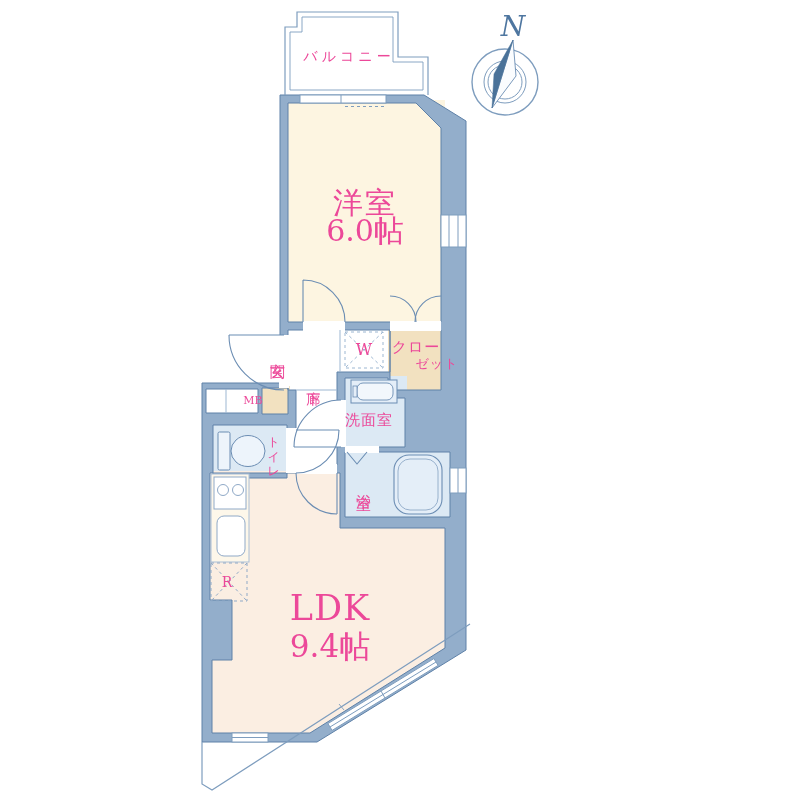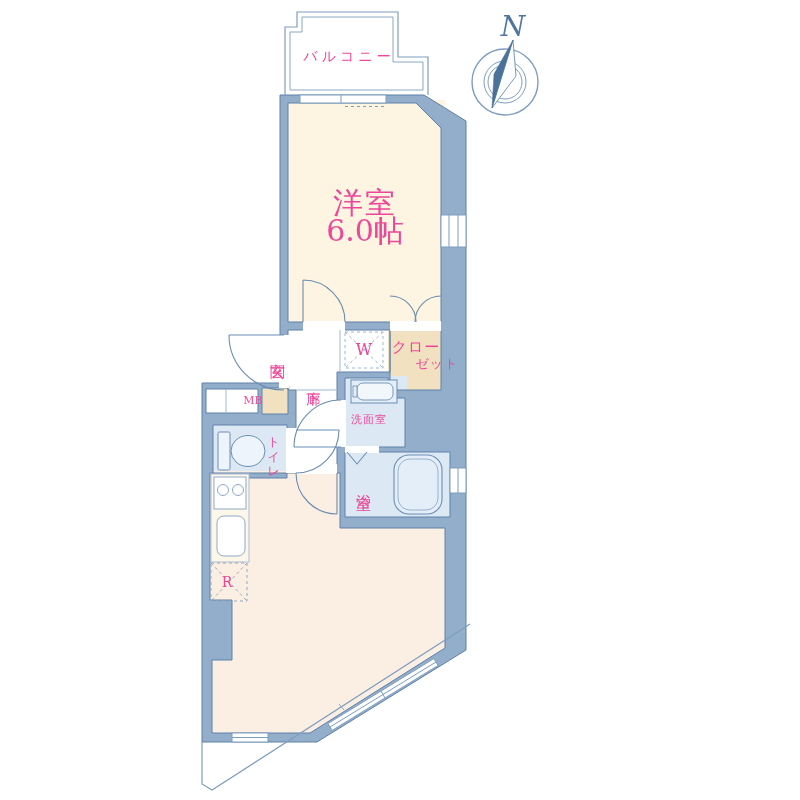--- a/index.html
+++ b/index.html
@@ -137,22 +137,24 @@
 <div class="lbl" style="left:364px;top:350px;font-size:16px;">W</div>
 
 <div class="lbl vert" style="left:277px;top:353px;font-size:15px;">玄関</div>
 
 <div class="lbl vert" style="left:313px;top:382px;font-size:14px;">廊下</div>
 
 <div class="lbl" style="left:241px;top:401px;font-size:11px;margin-left:12px;">MB</div>
 
 <div class="lbl vert" style="left:273px;top:450px;font-size:12px;letter-spacing:1px;">トイレ</div>
 
-<div class="lbl" style="left:369px;top:420px;font-size:11px;letter-spacing:1px;">洗面室</div>
+<div class="lbl" style="left:369px;top:420px;font-size:15px;letter-spacing:1px;">洗面室</div>
 
 <div class="lbl vert" style="left:363px;top:484px;font-size:15px;">浴室</div>
 
+<div class="lbl" style="left:330px;top:609px;font-size:35px;letter-spacing:1px;">LDK</div>
+<div class="lbl" style="left:330px;top:646px;font-size:31px;">9.4帖</div>
 
 <div class="lbl" style="left:227px;top:583px;font-size:14px;">R</div>
 
 <div class="lbl" style="left:513px;top:27px;font-size:28px;font-style:italic;color:#4e76a0;">N</div>
 
 </div>
 
 </body></html>

